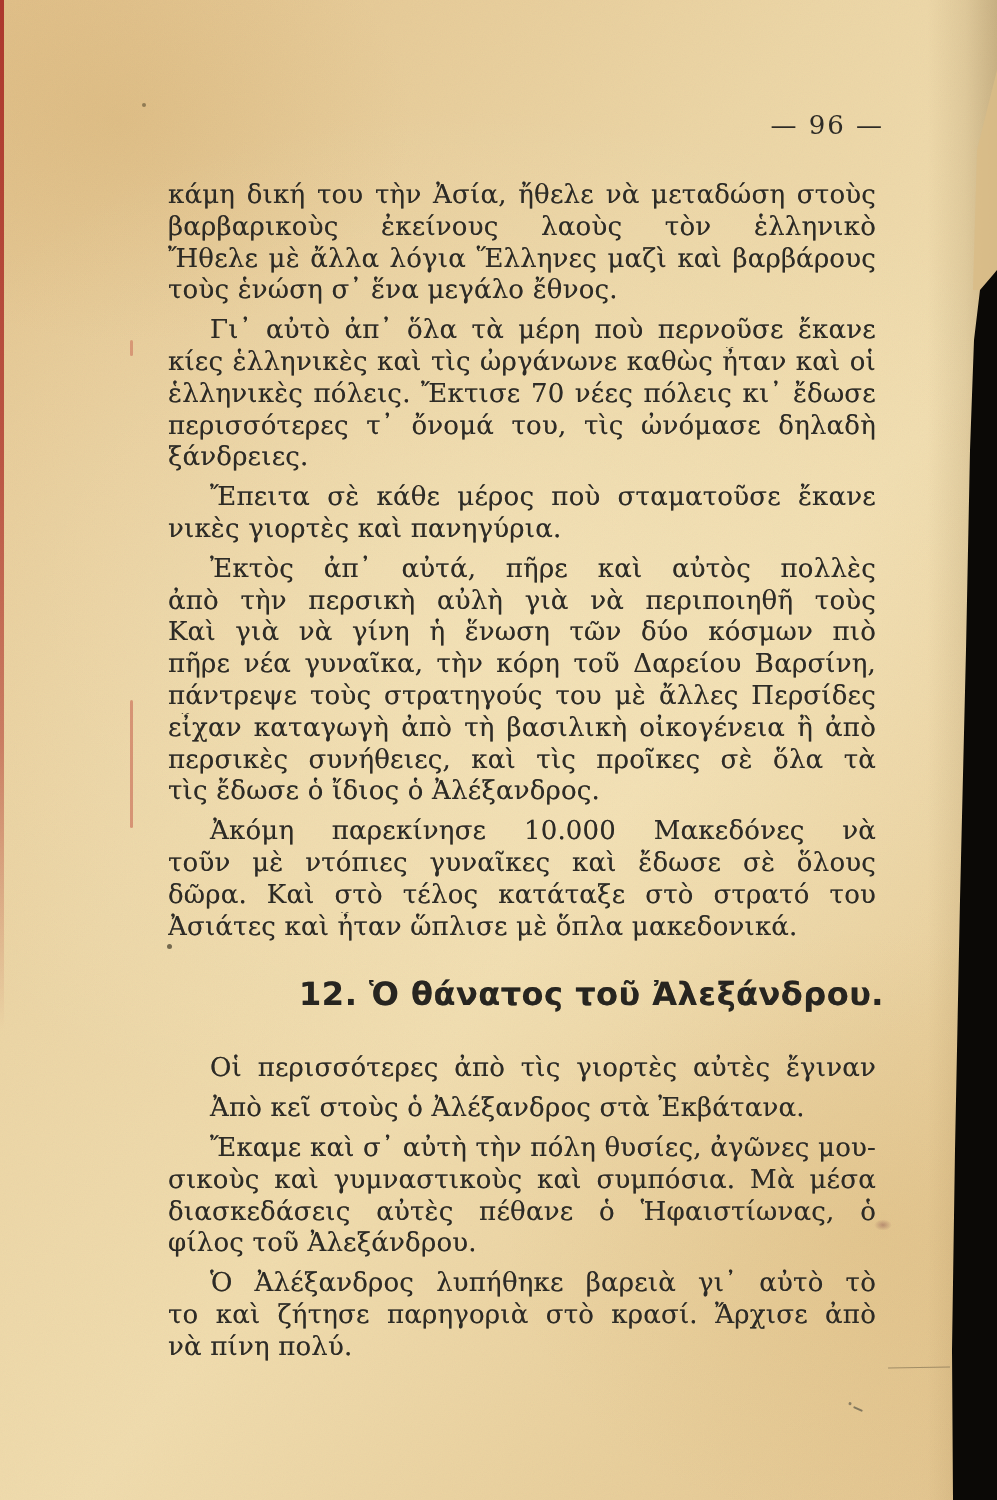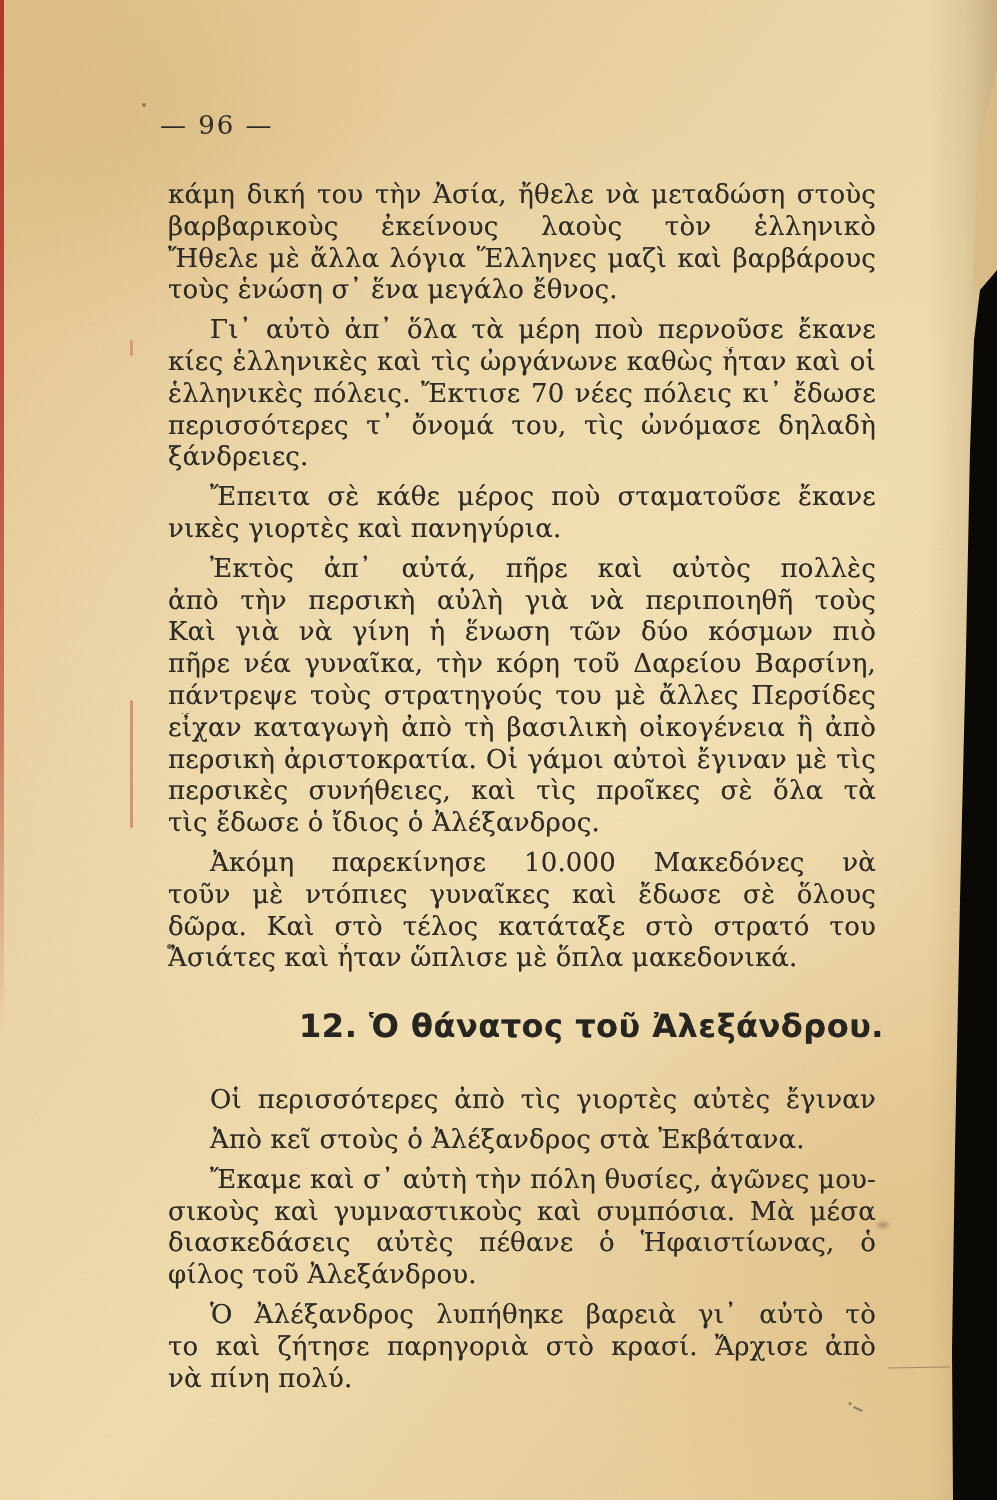--- a/index.html
+++ b/index.html
@@ -70,21 +70,21 @@
     content:"";position:absolute;left:-6px;top:-2px;width:3px;height:3px;border-radius:50%;
     background:rgba(80,78,66,0.6);
   }
   .speck1{position:absolute;left:167px;top:944px;width:5px;height:5px;border-radius:50%;background:rgba(66,58,40,0.7);}
   .speck2{position:absolute;left:142px;top:103px;width:4px;height:4px;border-radius:50%;background:rgba(92,78,50,0.6);}
   .noise{position:absolute;inset:0;opacity:.05;mix-blend-mode:multiply;pointer-events:none;}
 
   
   .page-number{
     position:absolute;top:110px;left:160px;width:724px;
-    text-align:left;
+    text-align:right;
     font-size:26px;color:var(--ink, #2d2b26);
     letter-spacing:2px;
   }
   .text-column{
     position:absolute;left:160px;top:172px;width:724px;
     color:var(--ink, #2d2b26);
     font-size:26px;line-height:31.8px;
     text-rendering:geometricPrecision;
   }
   .paragraph{margin:8px;}
@@ -151,21 +151,20 @@
         <div class="line indent">Ἔπειτα σὲ κάθε μέρος ποὺ σταματοῦσε ἔκανε ἑλλη-</div>
         <div class="line last">νικὲς γιορτὲς καὶ πανηγύρια.</div>
       </div>
       <div class="paragraph">
         <div class="line indent">Ἐκτὸς ἀπ᾽ αὐτά, πῆρε καὶ αὐτὸς πολλὲς συνήθειες</div>
         <div class="line">ἀπὸ τὴν περσικὴ αὐλὴ γιὰ νὰ περιποιηθῆ τοὺς Πέρσες.</div>
         <div class="line">Καὶ γιὰ νὰ γίνη ἡ ἕνωση τῶν δύο κόσμων πιὸ στερεά,</div>
         <div class="line">πῆρε νέα γυναῖκα, τὴν κόρη τοῦ Δαρείου Βαρσίνη, καὶ</div>
         <div class="line">πάντρεψε τοὺς στρατηγούς του μὲ ἄλλες Περσίδες ποὺ</div>
         <div class="line">εἶχαν καταγωγὴ ἀπὸ τὴ βασιλικὴ οἰκογένεια ἢ ἀπὸ τὴν</div>
-        <div class="line">περσικὴ ἀριστοκρατία. Οἱ γάμοι αὐτοὶ ἔγιναν μὲ τὶς</div>
         <div class="line">περσικὲς συνήθειες, καὶ τὶς προῖκες σὲ ὅλα τὰ ζευγάρια</div>
         <div class="line last">τὶς ἔδωσε ὁ ἴδιος ὁ Ἀλέξανδρος.</div>
       </div>
       <div class="paragraph">
         <div class="line indent">Ἀκόμη παρεκίνησε 10.000 Μακεδόνες νὰ παντρευ-</div>
         <div class="line">τοῦν μὲ ντόπιες γυναῖκες καὶ ἔδωσε σὲ ὅλους πλούσια</div>
         <div class="line">δῶρα. Καὶ στὸ τέλος κατάταξε στὸ στρατό του 30.000</div>
         <div class="line last">Ἀσιάτες καὶ ἦταν ὥπλισε μὲ ὅπλα μακεδονικά.</div>
       </div>
       <div class="section-heading">12. Ὁ θάνατος τοῦ Ἀλεξάνδρου.</div>

